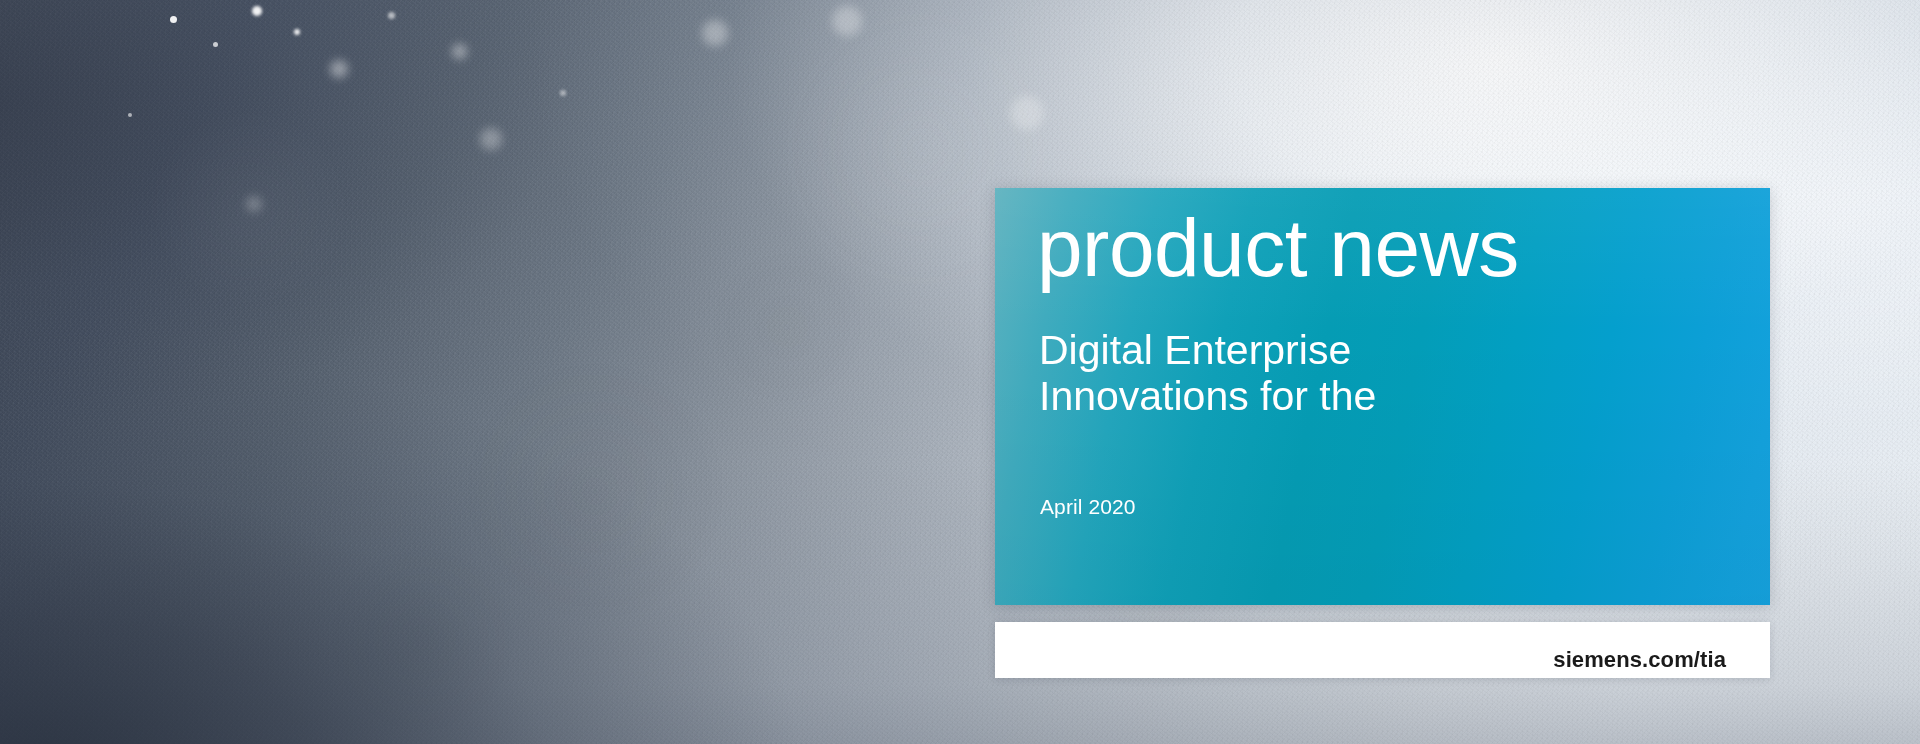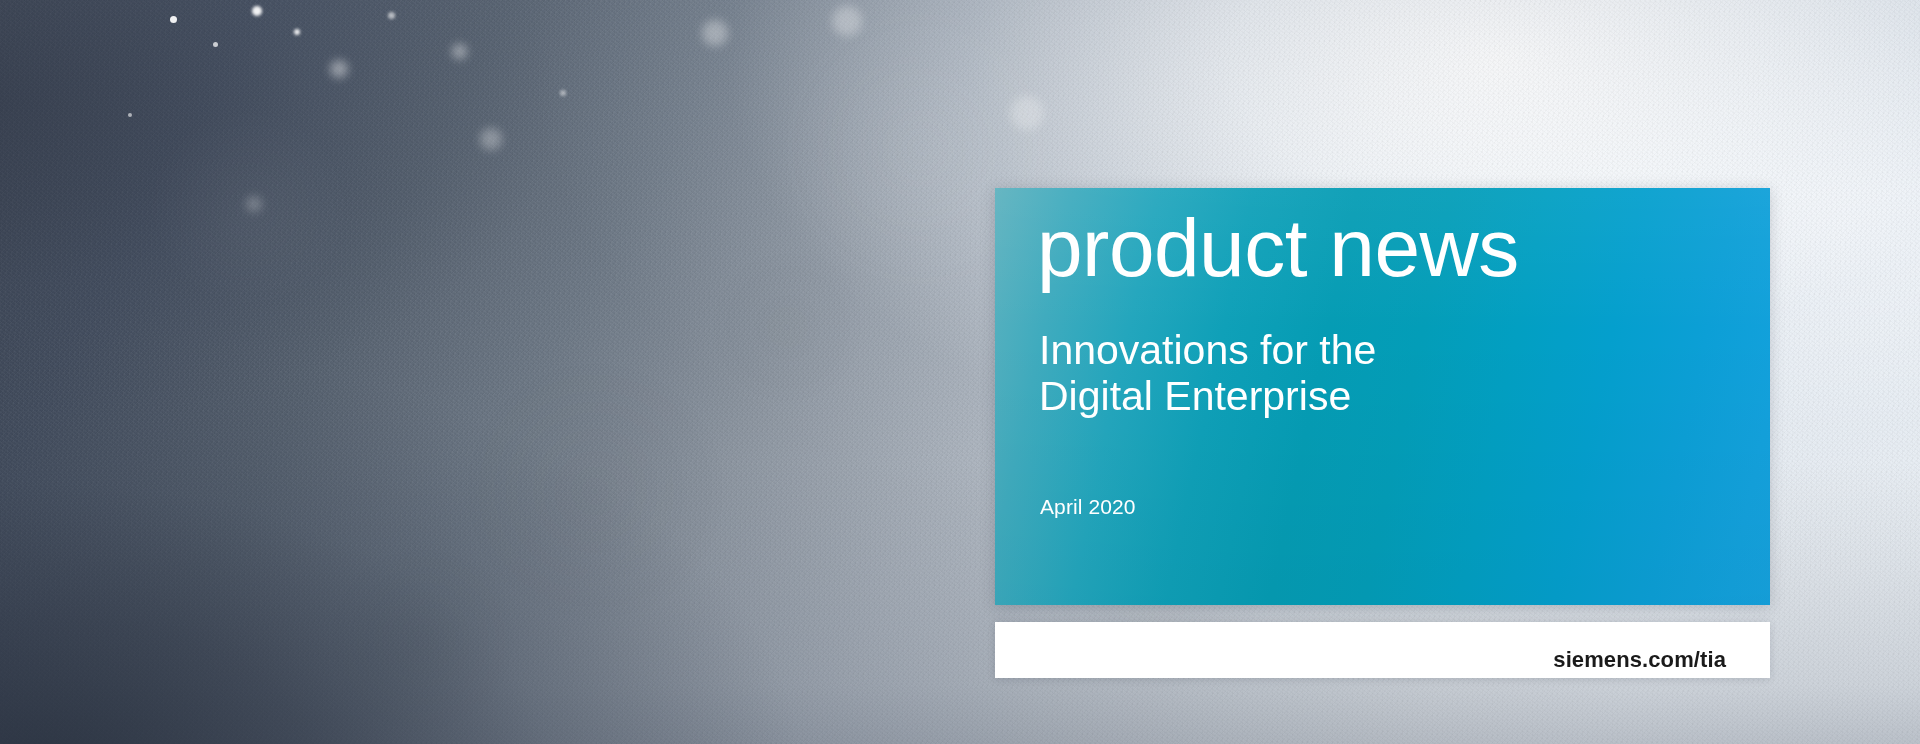--- a/index.html
+++ b/index.html
@@ -205,22 +205,22 @@
   <div class="speck blurry" style="left:832px;  top:6px;   width:30px; height:30px; background:rgba(255,255,255,0.30);"></div>
   <div class="speck blurry" style="left:1010px; top:96px;  width:34px; height:34px; background:rgba(255,255,255,0.26);"></div>
   <div class="speck blurry" style="left:246px;  top:196px; width:16px; height:16px; background:rgba(255,255,255,0.24);"></div>
 
   <div class="card">
     <div class="card-inner">
 
       <div class="title">product news</div>
 
       <div class="subtitle">
+        <span class="ln">Digital Enterprise</span>
         <span class="ln">Innovations for the</span>
-        <span class="ln">Digital Enterprise</span>
       </div>
 
       <div class="date">April 2020</div>
 
     </div>
   </div>
 
   <div class="footer">
     <span class="footer-url">siemens.com/tia</span>
   </div>

